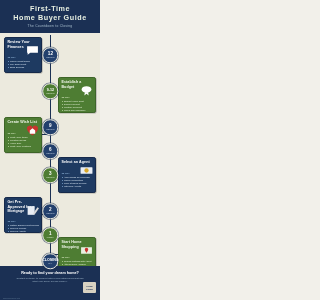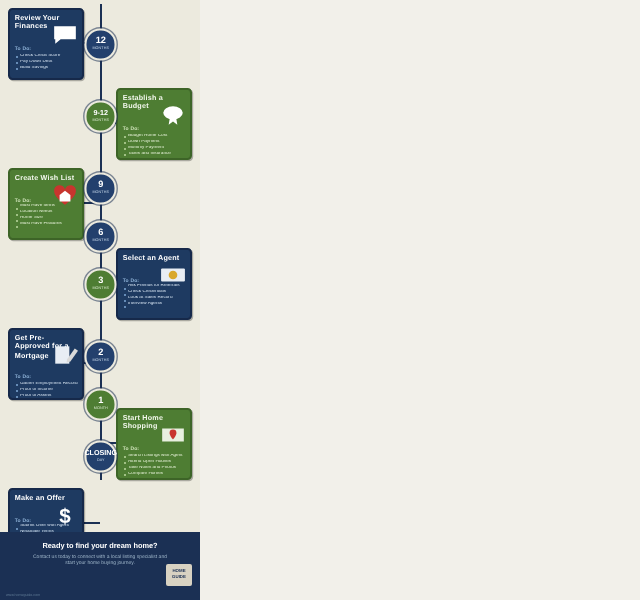--- a/index.html
+++ b/index.html
@@ -191,20 +191,25 @@
     left: 3px; bottom: 1.5px;
     color: #5e7893;
     font-size: 1.8px;
   }
 </style>
 </head>
 <body>
 
 <div class="page">
 
+  <div class="header">
+    <div class="header-title">First-Time</div>
+    <div class="header-title">Home Buyer Guide</div>
+    <div class="header-sub">The Countdown to Closing</div>
+  </div>
 
   <div class="body">
     <div class="spine"></div>
     <div id="rows">
         <div class="row">
           <div class="stub left"></div>
           <div class="card left navy">
             <div class="card-title">Review Your Finances</div>
             <div class="card-icon">
               <svg viewBox="0 0 24 20">

